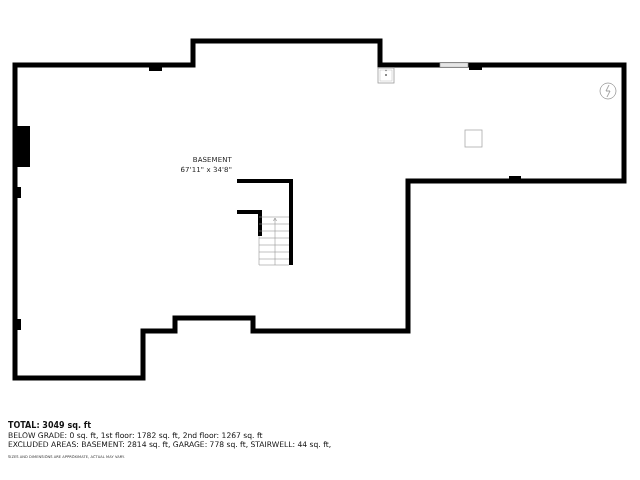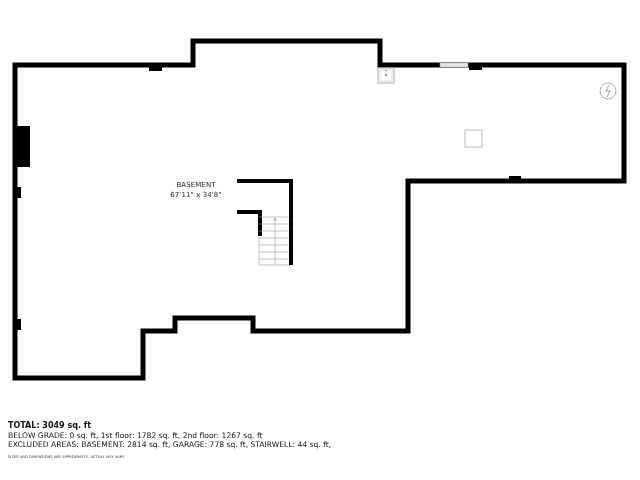--- a/index.html
+++ b/index.html
@@ -1,18 +1,18 @@
 <!DOCTYPE html>
 <html><head>
   <meta charset="utf-8">
   <style>
     html, body { margin: 0; padding: 0; background: #ffffff; }
     body { width: 640px; height: 480px; position: relative; overflow: hidden; font-family: "DejaVu Sans", sans-serif; color: #111; }
     #plan { position: absolute; left: 0; top: 0; }
-    .room-label { position: absolute; left: 160px; top: 180px; width: 72px; text-align: center; font-size: 7px; line-height: 10px; color: #222; letter-spacing: 0.1px; }
+    .room-label { position: absolute; left: 160px; top: 155px; width: 72px; text-align: right; font-size: 7px; line-height: 10px; color: #222; letter-spacing: 0.1px; }
     .room-label div { white-space: nowrap; }
     .summary { position: absolute; left: 8px; top: 421px; width: 640px; text-align: left; font-size: 7.6px; line-height: 9.6px; color: #111; }
     .summary .total { font-weight: bold; font-size: 8px; }
     .summary .disclaimer { font-size: 3.6px; line-height: 6px; margin-top: 4px; color: #333; letter-spacing: 0.05px; }
   </style>
 </head>
 <body>
 
 <svg id="plan" width="640" height="410" viewBox="0 0 640 410">
 

